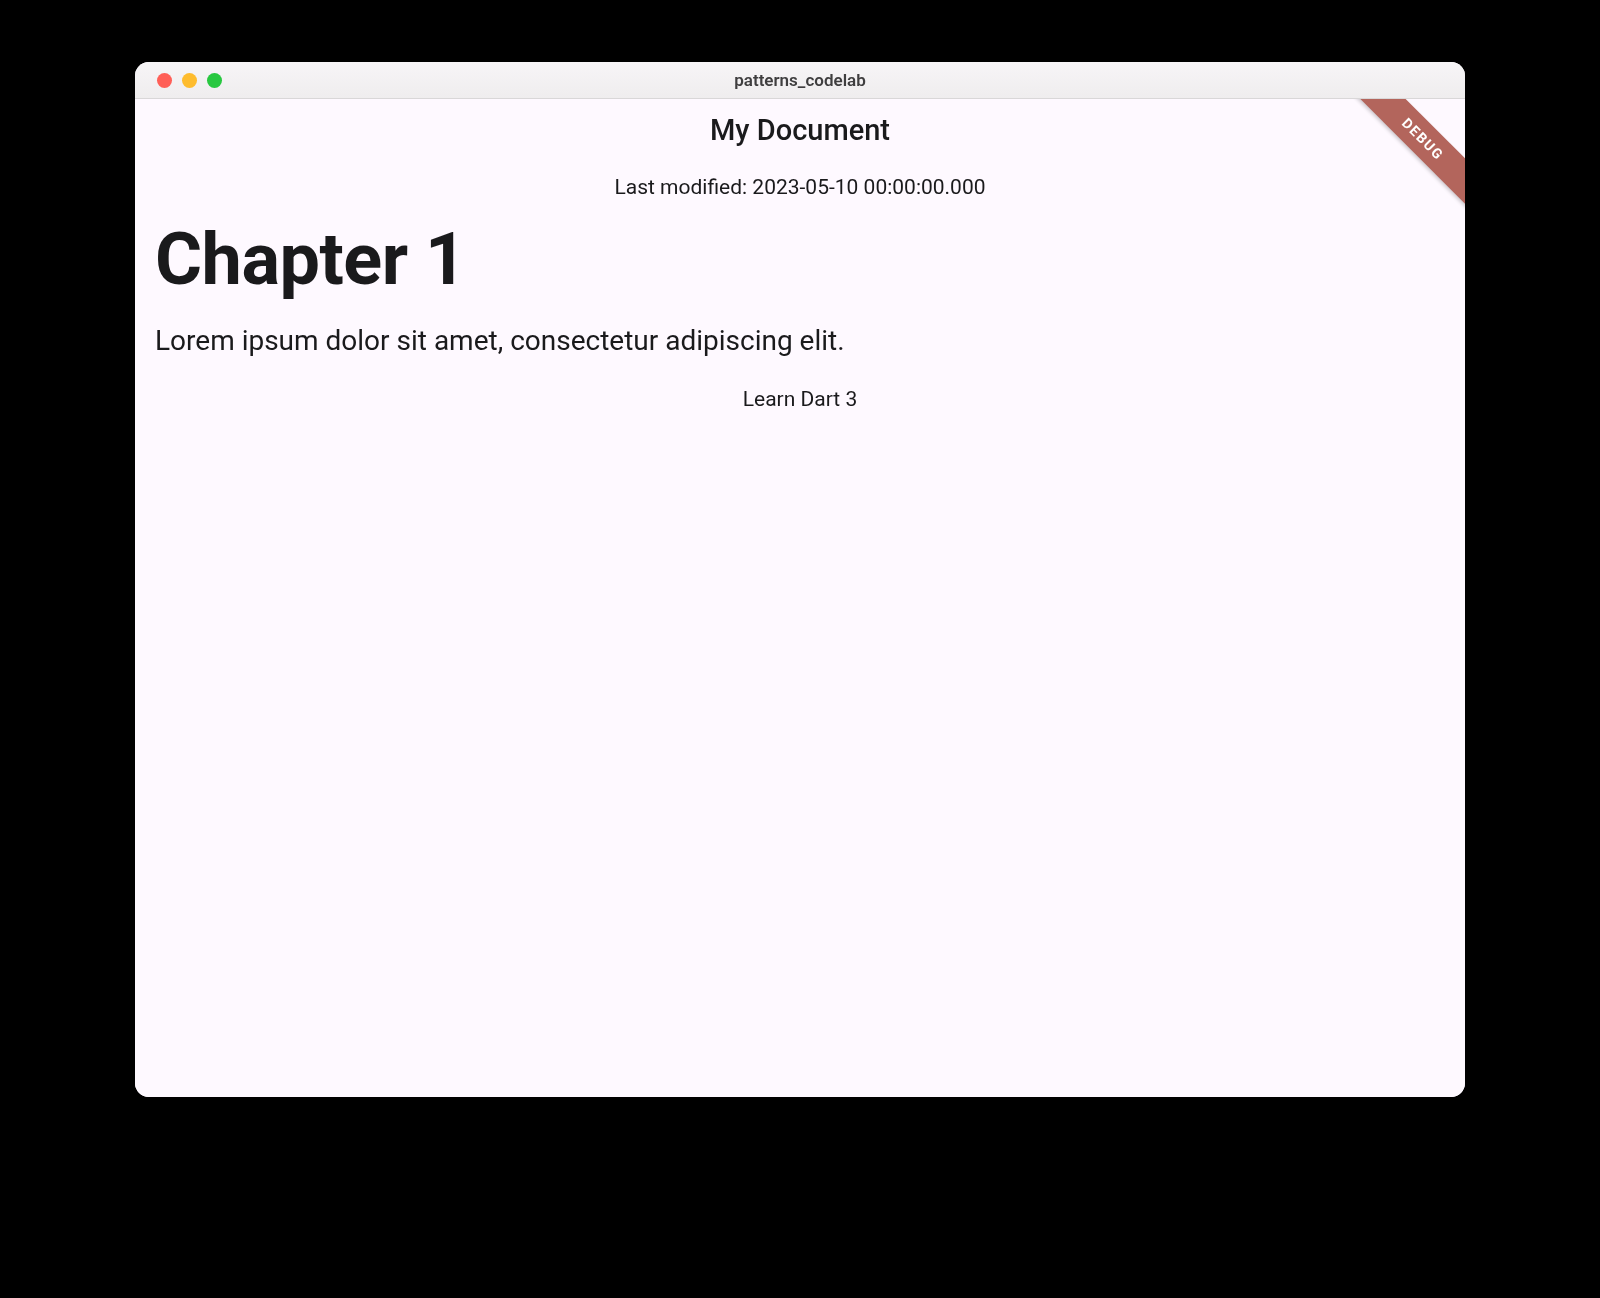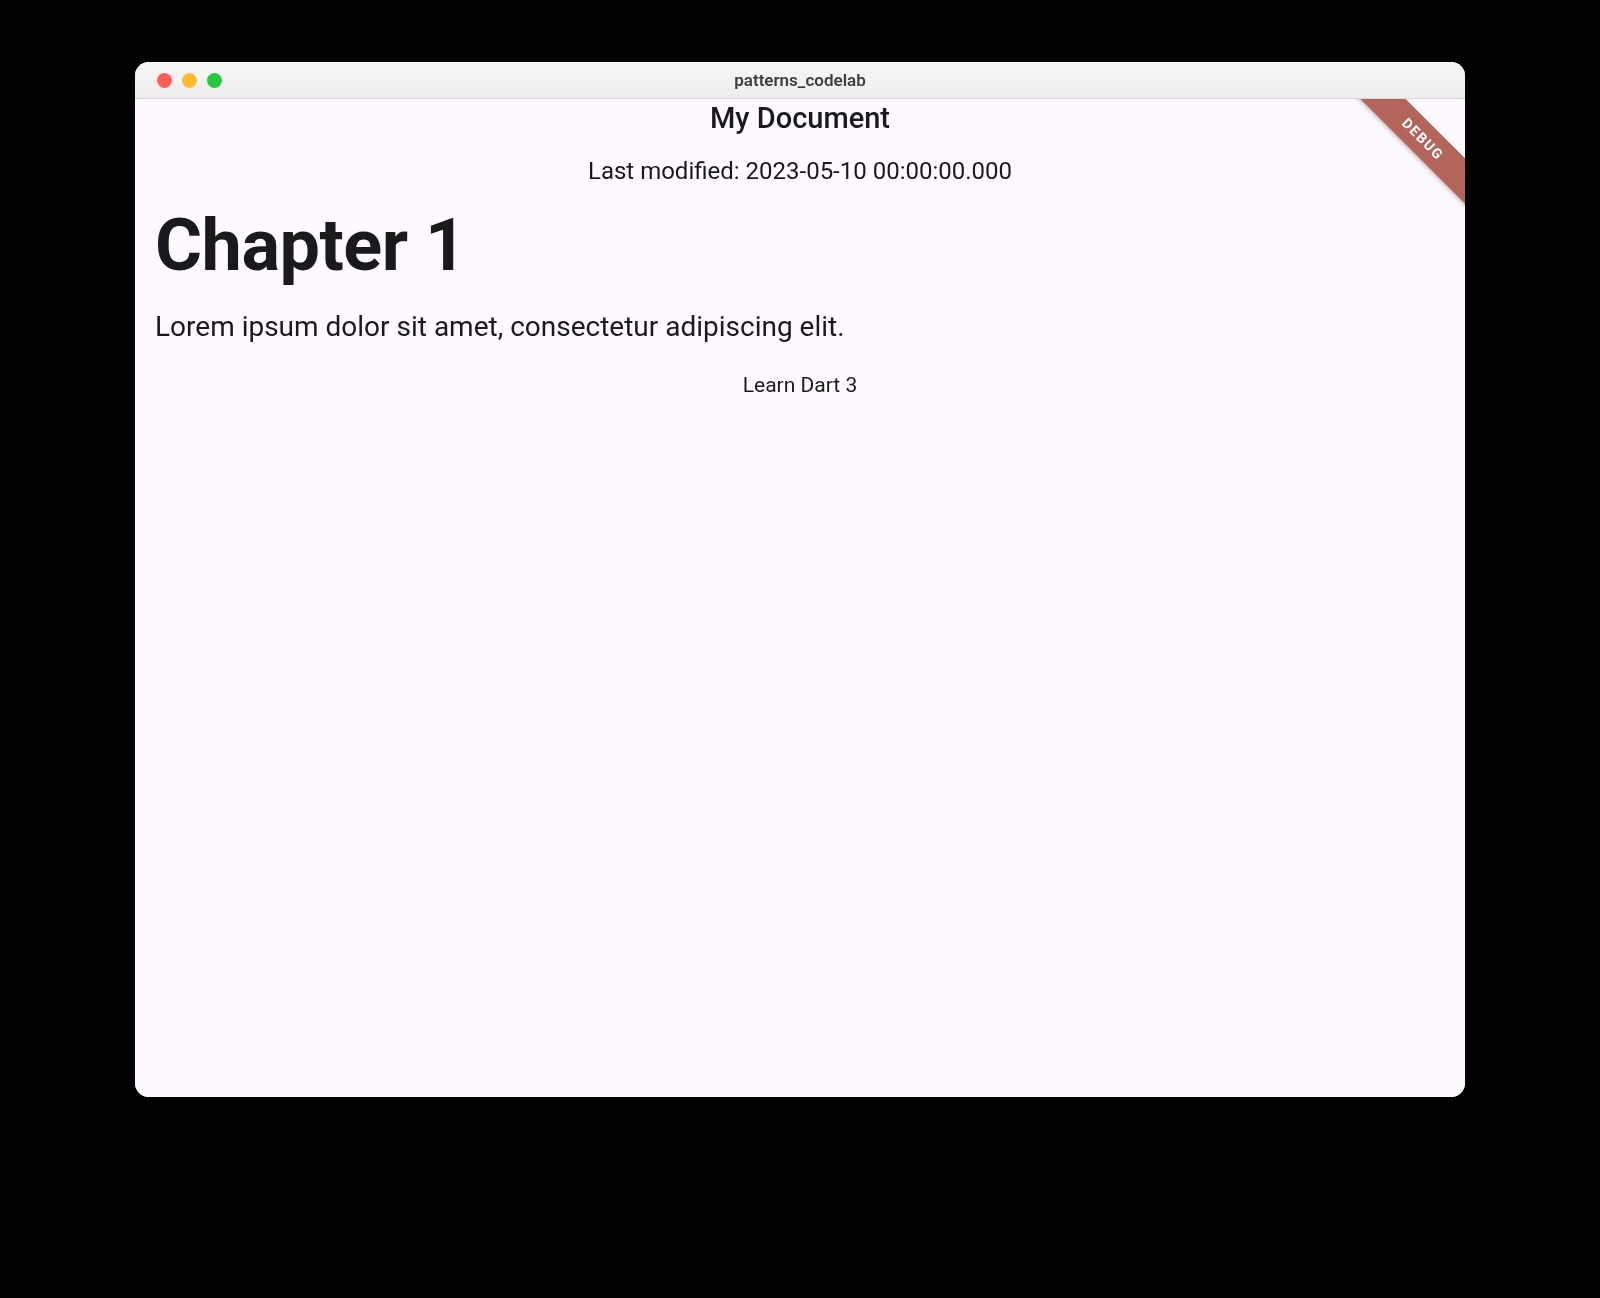--- a/index.html
+++ b/index.html
@@ -71,33 +71,33 @@
       top: 37px;
       left: 0;
       right: 0;
       bottom: 0;
       background: #fef9ff;
       overflow: hidden;
     }
     
     .app-bar {
       text-align: center;
-      padding-top: 2px;
+      padding-top: 14px;
     }
     
     .app-title {
       font-size: 29px;
       font-weight: 500;
       color: #1a1a1c;
     }
     
     .last-modified {
-      font-size: 24px;
+      font-size: 21px;
       color: #1a1a1c;
-      margin-top: 22px;
+      margin-top: 28px;
       font-weight: 400;
     }
     
     .body-content {
       padding: 18px 20px 0 20px;
     }
     
     .chapter-heading {
       font-size: 72px;
       font-weight: 700;

